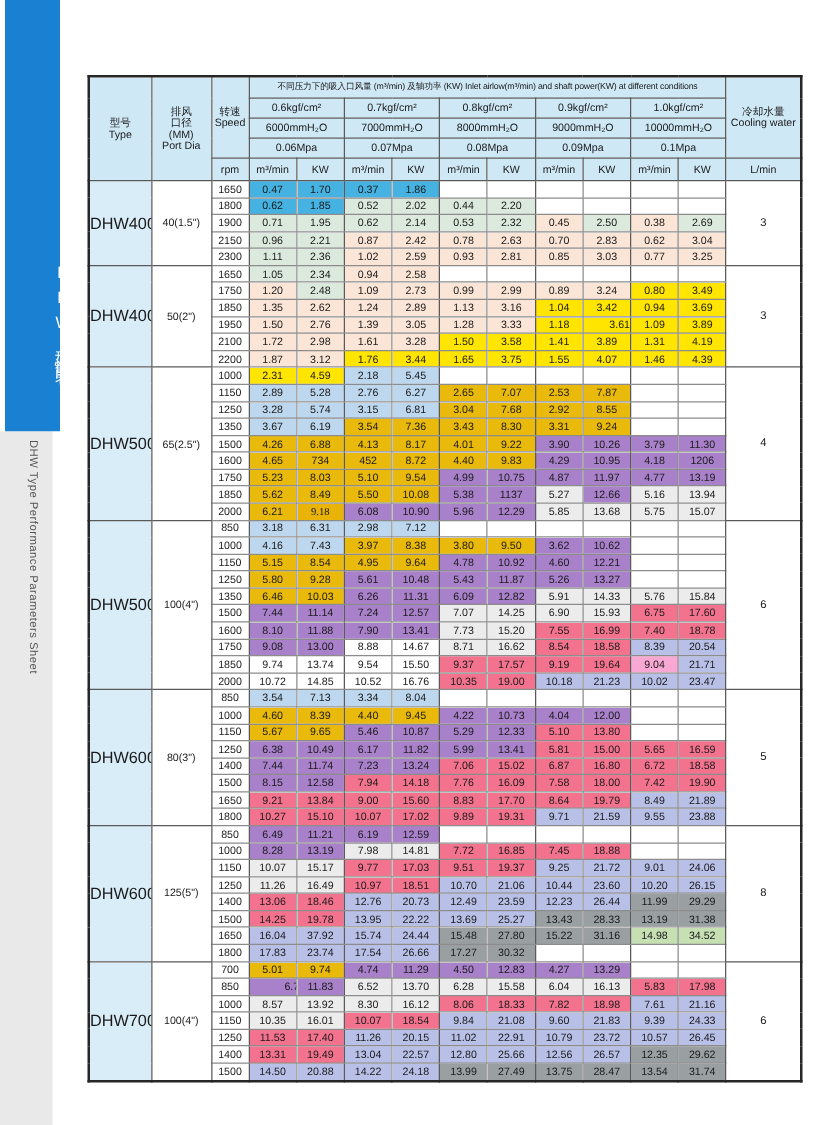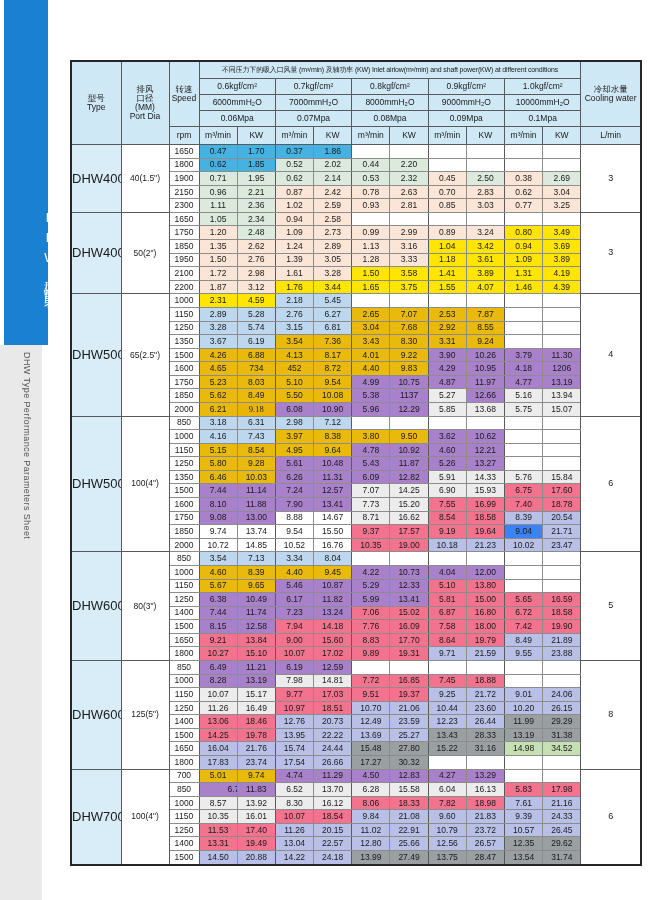--- a/index.html
+++ b/index.html
@@ -236,21 +236,21 @@
         </tr>
         <tr>
           <td class="rpm-cell">1950</td>
           <td style="background: rgb(251, 229, 214);">1.50</td>
           <td class="kw-col" style="background: rgb(251, 229, 214);">2.76</td>
           <td style="background: rgb(251, 229, 214);">1.39</td>
           <td class="kw-col" style="background: rgb(251, 229, 214);">3.05</td>
           <td style="background: rgb(251, 229, 214);">1.28</td>
           <td class="kw-col" style="background: rgb(251, 229, 214);">3.33</td>
           <td style="background: rgb(255, 229, 0);">1.18</td>
-          <td class="kw-col" style="background: rgb(255, 229, 0);">3.61</td>
+          <td class="kw-col" style="background: rgb(255, 229, 0); text-align: right;">3.61</td>
           <td style="background: rgb(255, 229, 0);">1.09</td>
           <td class="kw-col" style="background: rgb(255, 229, 0);">3.89</td>
         </tr>
         <tr>
           <td class="rpm-cell">2100</td>
           <td style="background: rgb(251, 229, 214);">1.72</td>
           <td class="kw-col" style="background: rgb(251, 229, 214);">2.98</td>
           <td style="background: rgb(251, 229, 214);">1.61</td>
           <td class="kw-col" style="background: rgb(251, 229, 214);">3.28</td>
           <td style="background: rgb(255, 229, 0);">1.50</td>
@@ -503,21 +503,21 @@
         <tr>
           <td class="rpm-cell">1850</td>
           <td style="background: rgb(255, 255, 255);">9.74</td>
           <td class="kw-col" style="background: rgb(255, 255, 255);">13.74</td>
           <td style="background: rgb(255, 255, 255);">9.54</td>
           <td class="kw-col" style="background: rgb(255, 255, 255);">15.50</td>
           <td style="background: rgb(243, 115, 143);">9.37</td>
           <td class="kw-col" style="background: rgb(243, 115, 143);">17.57</td>
           <td style="background: rgb(243, 115, 143);">9.19</td>
           <td class="kw-col" style="background: rgb(243, 115, 143);">19.64</td>
-          <td style="background: #3b82f6;">9.04</td>
+          <td style="background: #f9a8d4;">9.04</td>
           <td class="kw-col" style="background: rgb(185, 192, 232);">21.71</td>
         </tr>
         <tr>
           <td class="rpm-cell">2000</td>
           <td style="background: rgb(255, 255, 255);">10.72</td>
           <td class="kw-col" style="background: rgb(255, 255, 255);">14.85</td>
           <td style="background: rgb(255, 255, 255);">10.52</td>
           <td class="kw-col" style="background: rgb(255, 255, 255);">16.76</td>
           <td style="background: rgb(243, 115, 143);">10.35</td>
           <td class="kw-col" style="background: rgb(243, 115, 143);">19.00</td>
@@ -710,21 +710,21 @@
           <td style="background: rgb(185, 192, 232);">13.69</td>
           <td class="kw-col" style="background: rgb(185, 192, 232);">25.27</td>
           <td style="background: rgb(154, 160, 162);">13.43</td>
           <td class="kw-col" style="background: rgb(154, 160, 162);">28.33</td>
           <td style="background: rgb(154, 160, 162);">13.19</td>
           <td class="kw-col" style="background: rgb(154, 160, 162);">31.38</td>
         </tr>
         <tr>
           <td class="rpm-cell">1650</td>
           <td style="background: rgb(185, 192, 232);">16.04</td>
-          <td class="kw-col" style="background: rgb(185, 192, 232);">21.76</td>
+          <td class="kw-col" style="background: rgb(185, 192, 232);">37.92</td>
           <td style="background: rgb(185, 192, 232);">15.74</td>
           <td class="kw-col" style="background: rgb(185, 192, 232);">24.44</td>
           <td style="background: rgb(154, 160, 162);">15.48</td>
           <td class="kw-col" style="background: rgb(154, 160, 162);">27.80</td>
           <td style="background: rgb(154, 160, 162);">15.22</td>
           <td class="kw-col" style="background: rgb(154, 160, 162);">31.16</td>
           <td style="background: rgb(198, 224, 180);">14.98</td>
           <td class="kw-col" style="background: rgb(198, 224, 180);">34.52</td>
         </tr>
         <tr>

